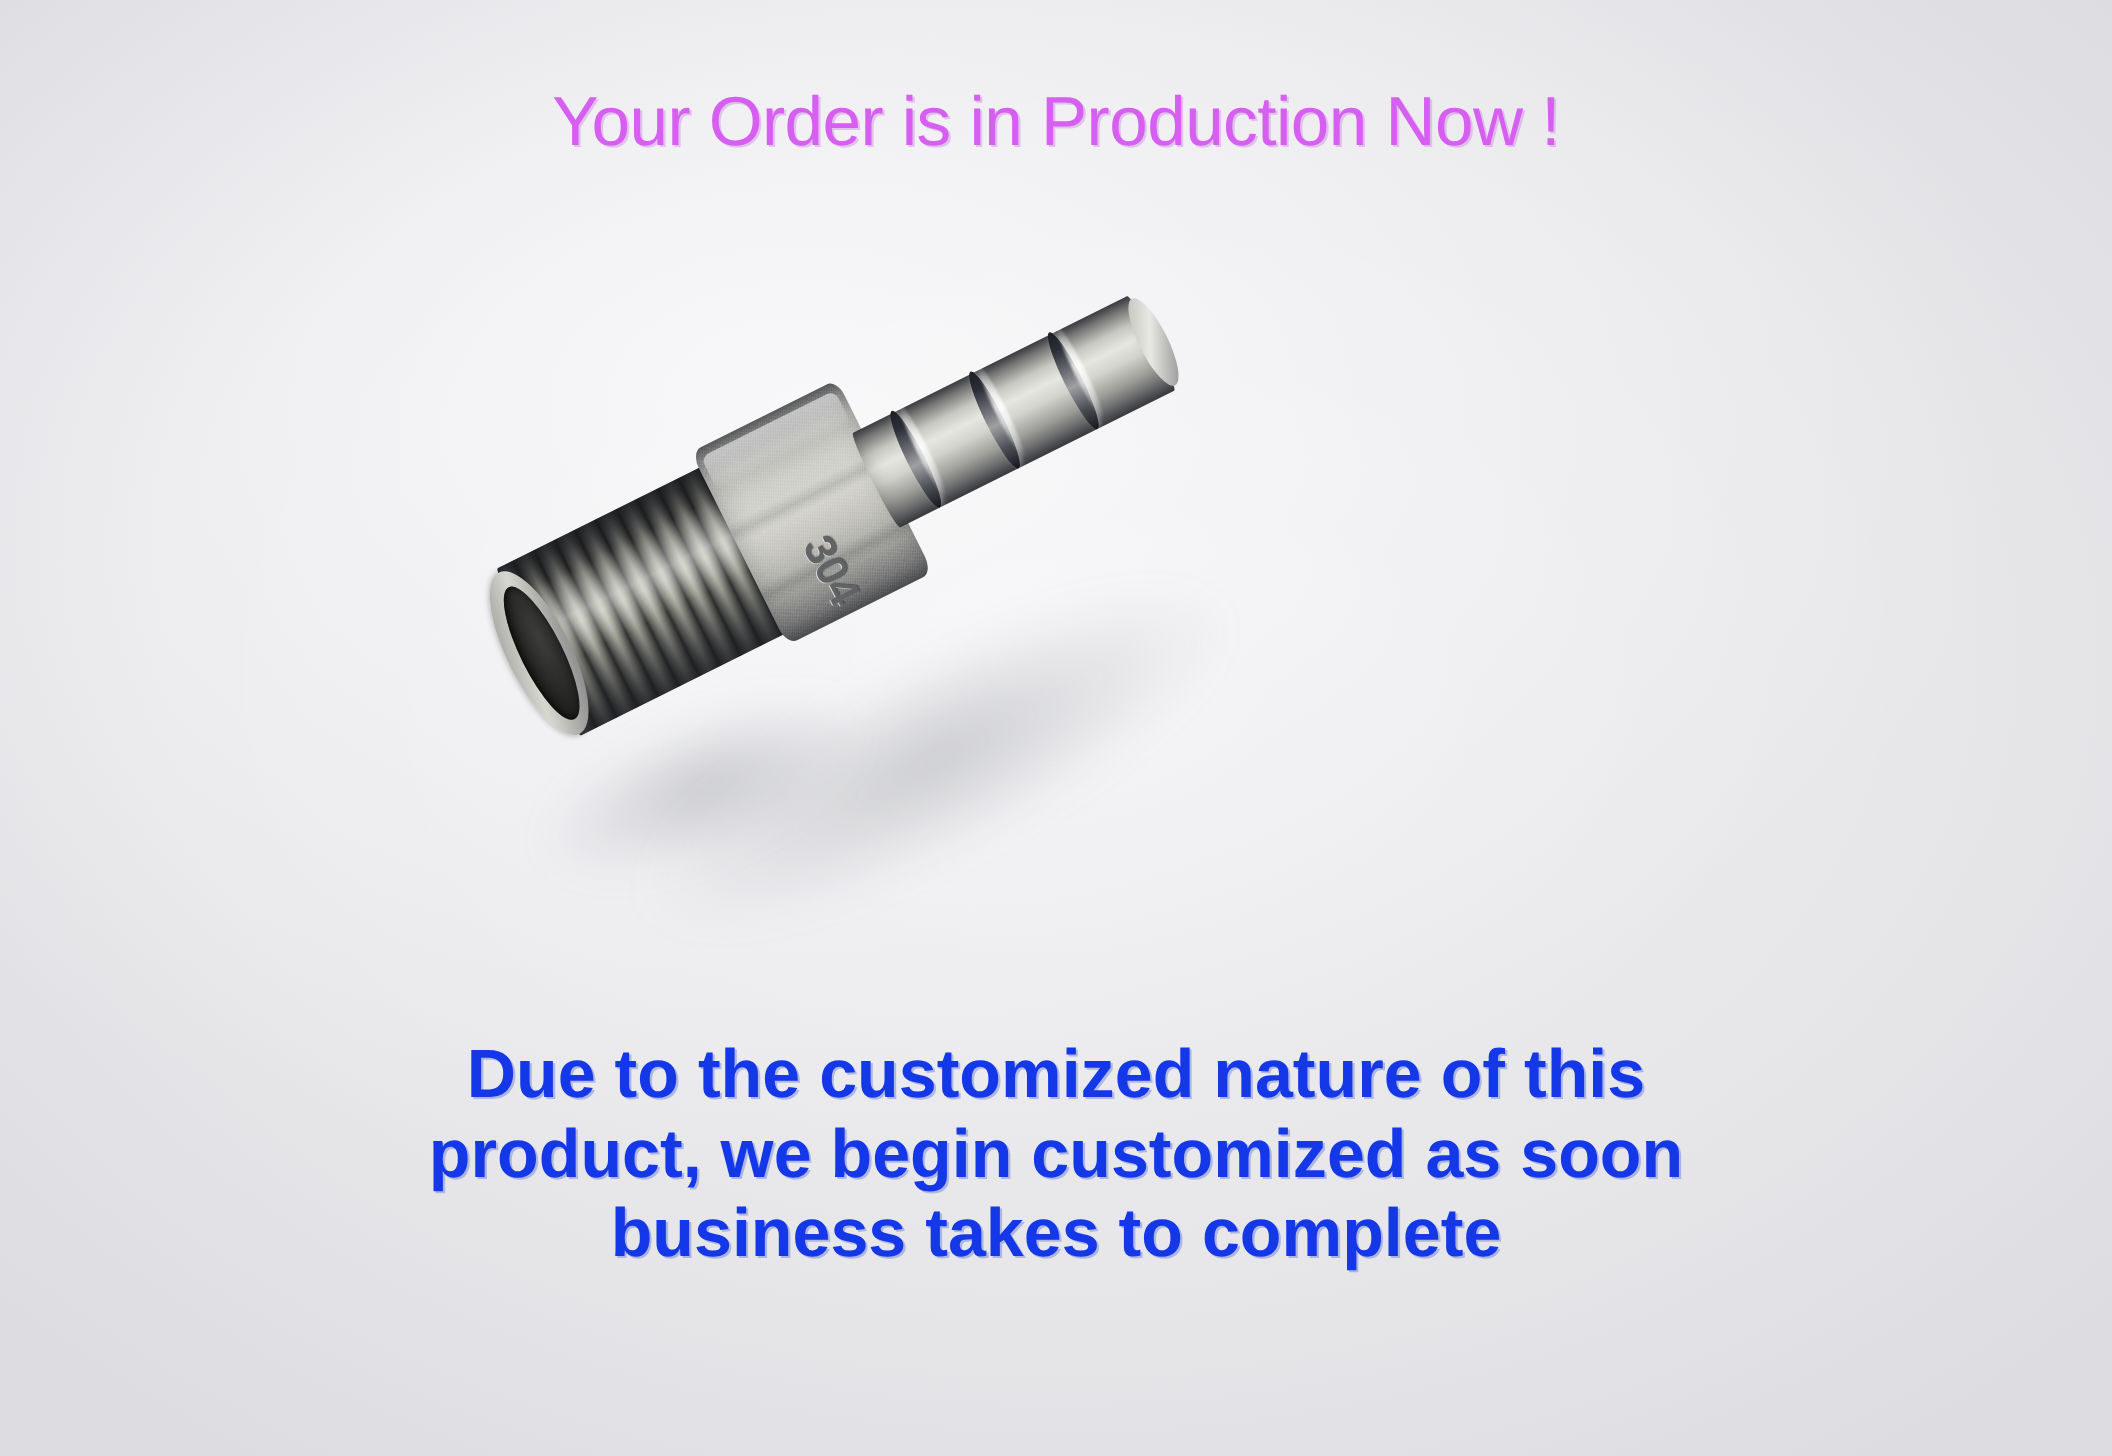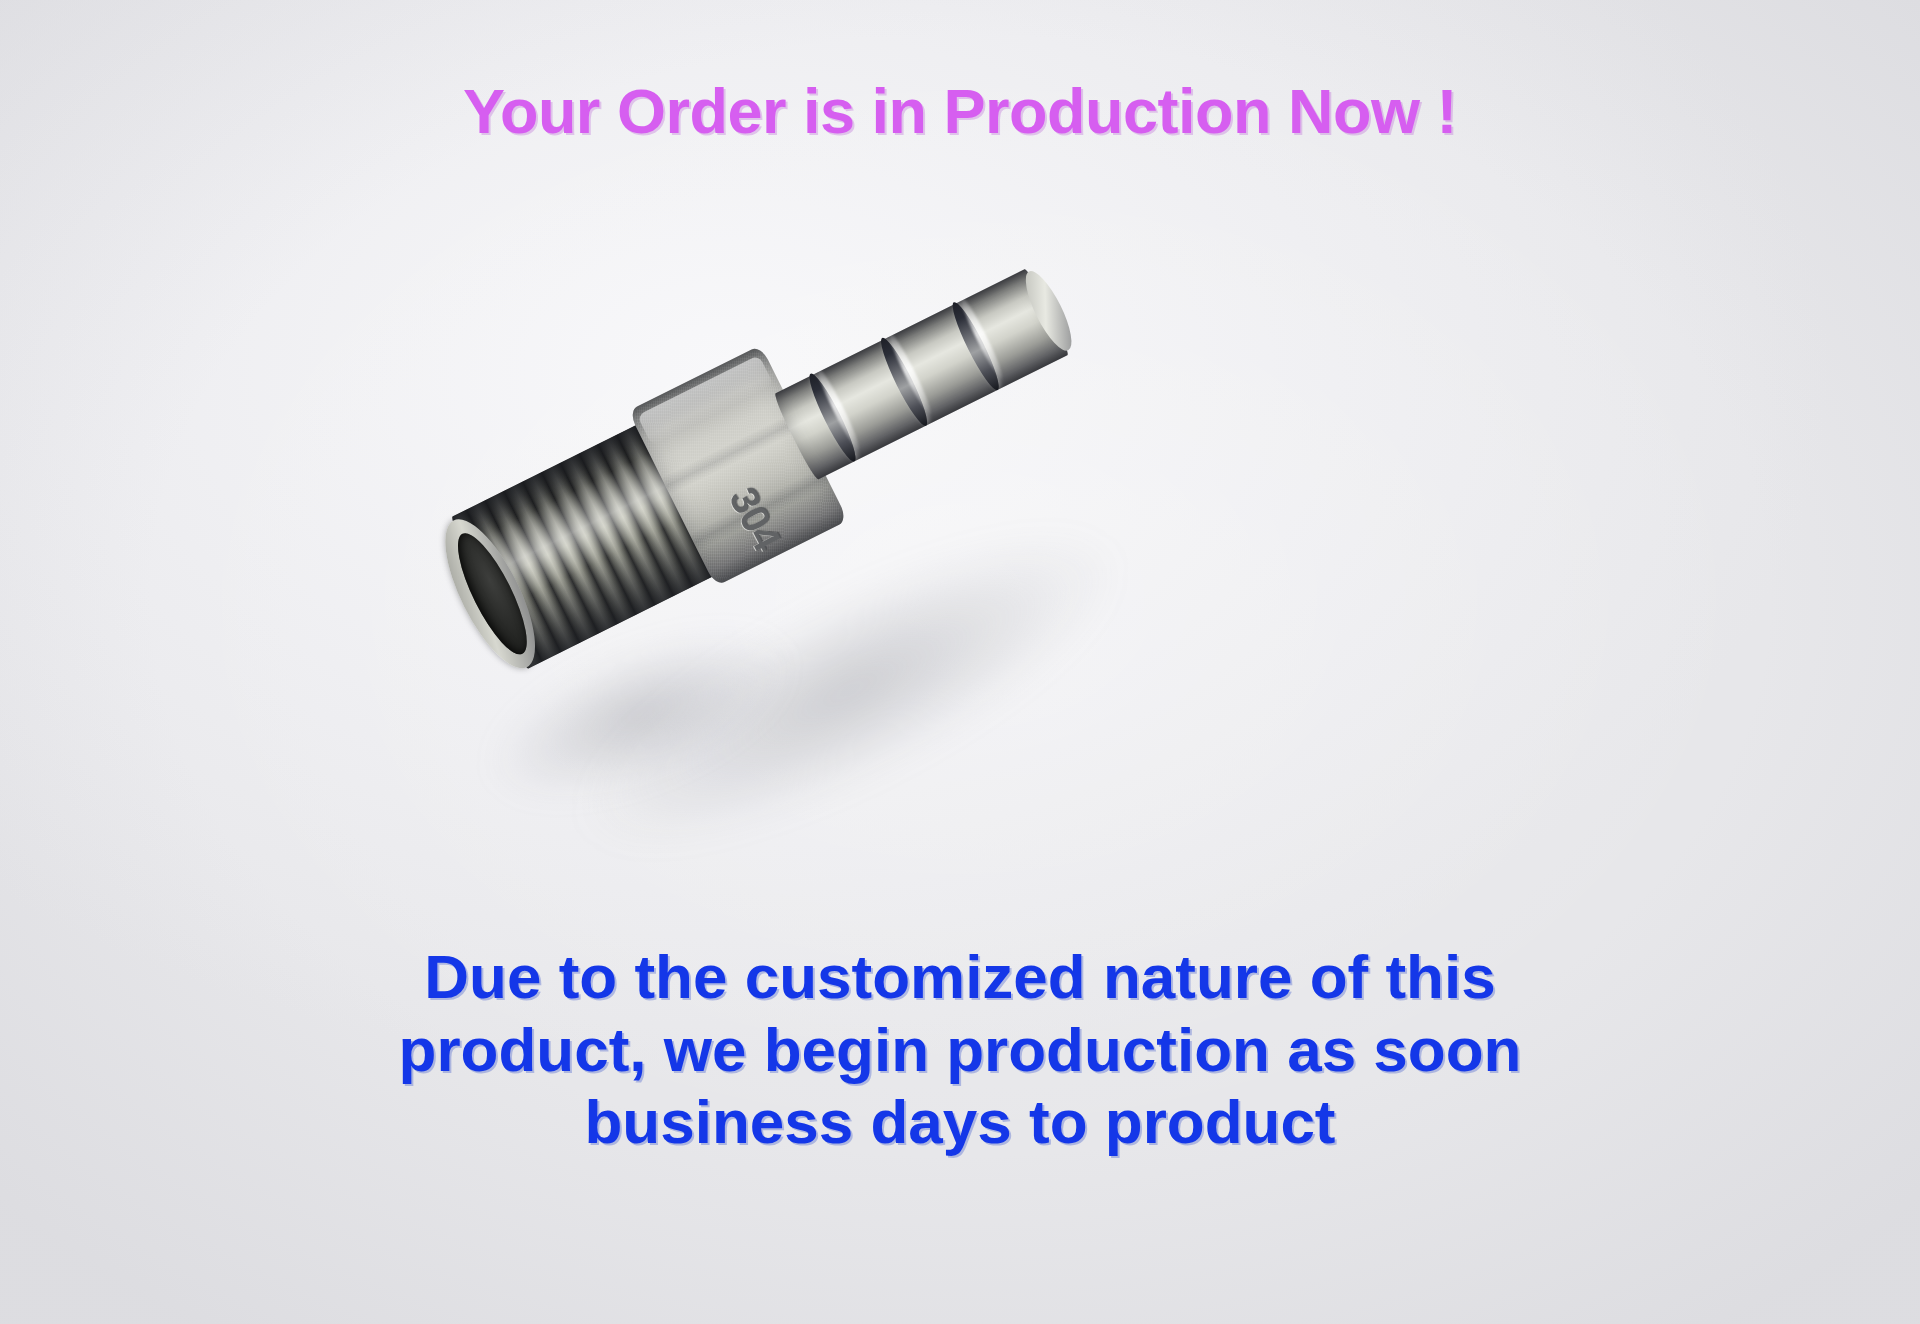--- a/index.html
+++ b/index.html
@@ -194,21 +194,21 @@
     border-radius: 50%;
   }
 
   
   .headline {
     position: absolute;
     top: 78px;
     left: 0; right: 0;
     text-align: center;
     font-family: "Liberation Sans", sans-serif;
-    font-weight: 700;
+    font-weight: 400;
     font-size: 63px;
     line-height: 1.05;
     letter-spacing: -0.5px;
     color: #d65ef0;
     text-shadow: 2px 2px 0 rgba(190,110,215,0.35);
     white-space: nowrap;
   }
   .body-copy {
     position: absolute;
     left: 80px;
@@ -258,17 +258,17 @@
       <div class="barb-hi" style="left:612px"></div>
       <div class="barb-end"></div>
 
     </div>
   </div>
 
   <div class="headline">Your Order is in Production Now !</div>
 
   <div class="body-copy">
     <span class="ln">Due to the customized nature of this</span>
-    <span class="ln">product, we begin production as soon</span>
-    <span class="ln">business days to product</span>
+    <span class="ln">product, we begin customized as soon</span>
+    <span class="ln">business takes to complete</span>
   </div>
 
 </div>
 
 </body></html>

